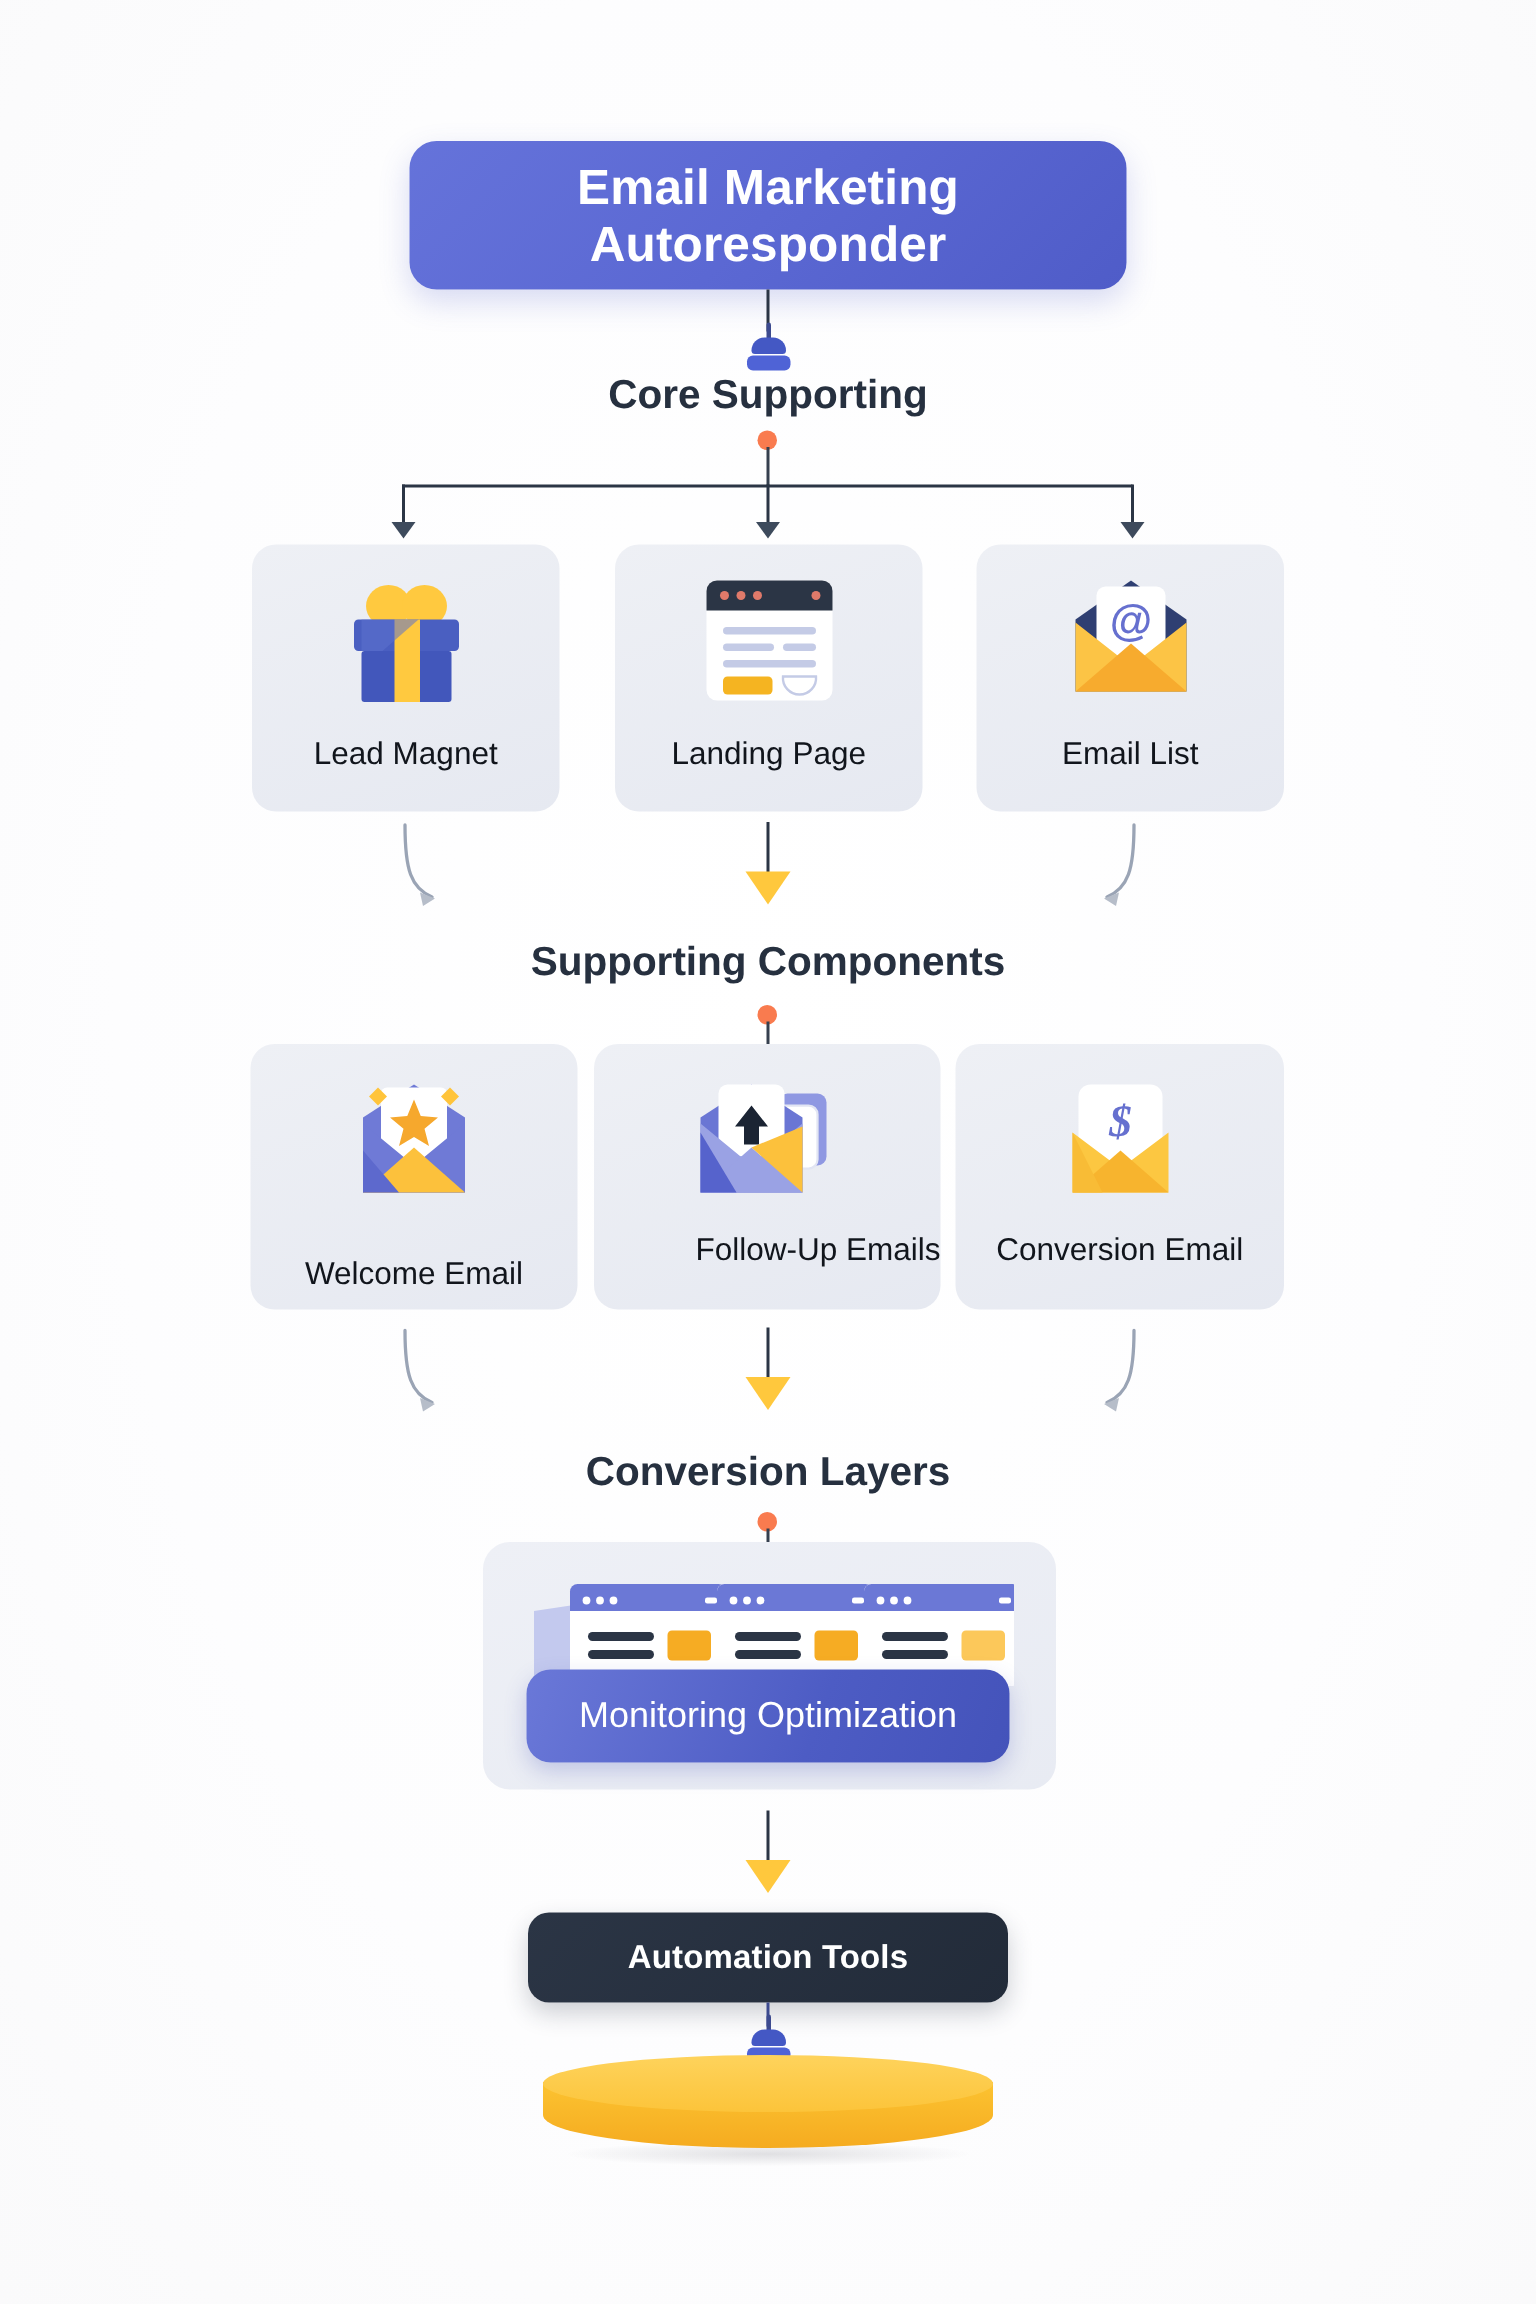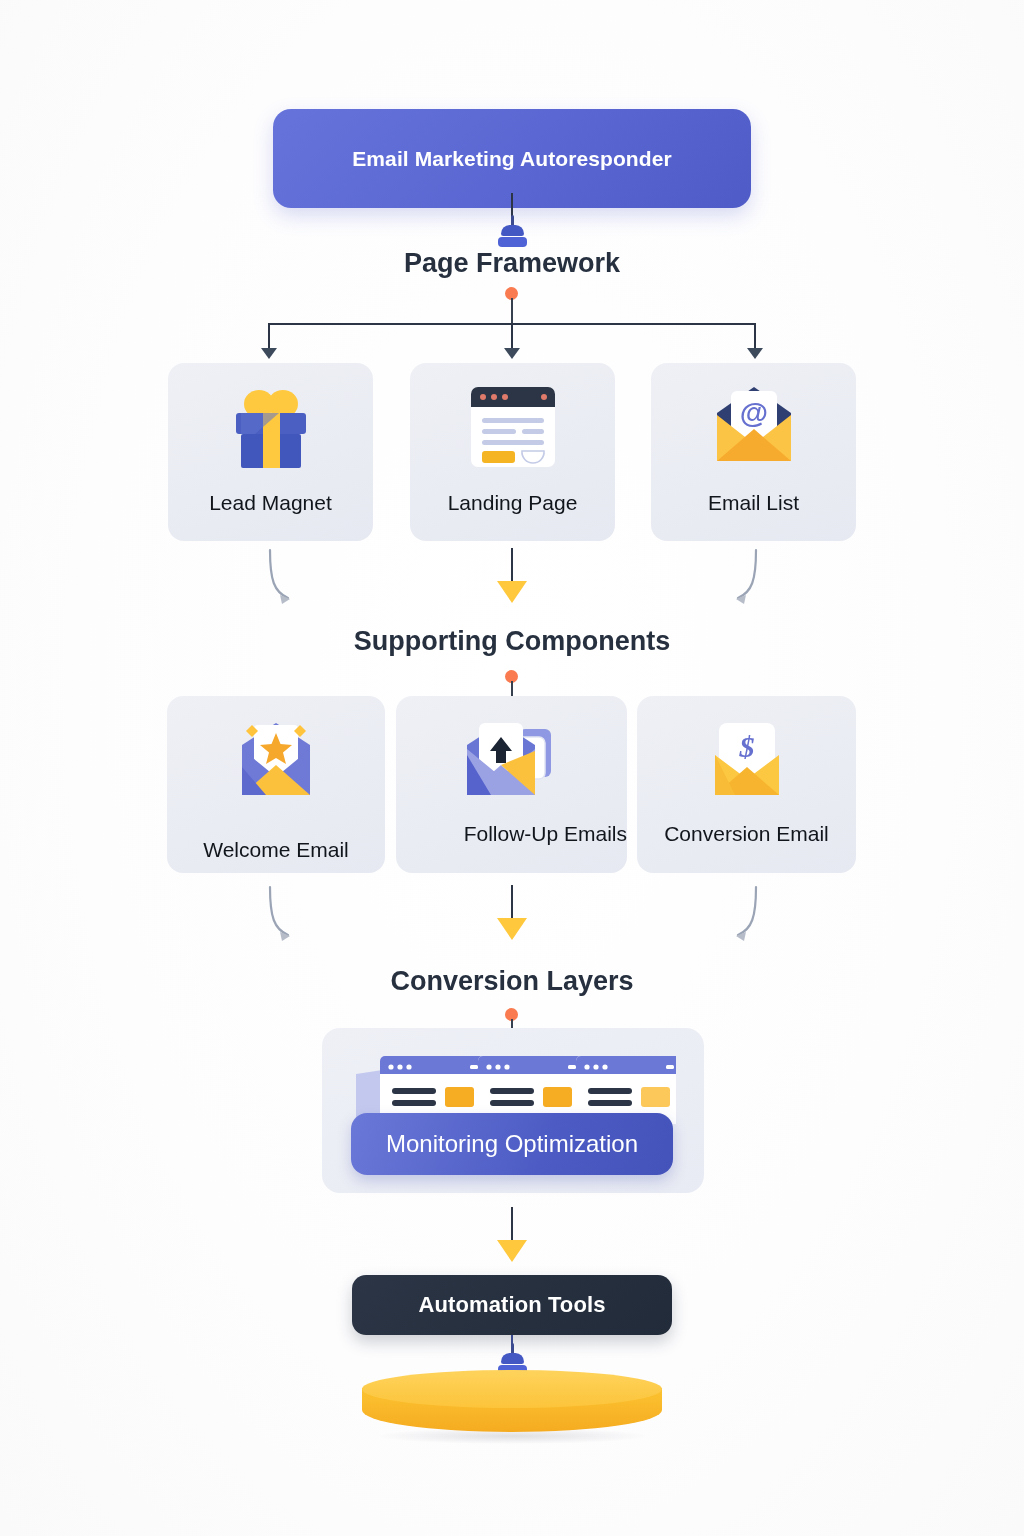--- a/index.html
+++ b/index.html
@@ -23,23 +23,23 @@
     display: flex;
     align-items: center;
     justify-content: center;
     border-radius: 18px;
     color: #ffffff;
     font-weight: 600;
     letter-spacing: .1px;
     text-align: center;
   }
   .pill-top {
-    left: 273px; top: 109px; width: 478px; height: 99px;
+    left: 273px; top: 94px; width: 478px; height: 99px;
     background: linear-gradient(135deg, #6573da 0%, #5b68d3 50%, #4f5cc8 100%);
-    font-size: 21px;
+    font-size: 33px;
     box-shadow: 0 8px 20px rgba(80,95,200,.22);
   }
   .pill-bottom {
     left: 352px; top: 1275px; width: 320px; height: 60px;
     background: linear-gradient(135deg, #2b3545 0%, #222b39 100%);
     font-size: 22px;
     border-radius: 14px;
     box-shadow: 0 7px 16px rgba(30,40,60,.22);
   }
 
@@ -170,21 +170,21 @@
     <span>Email Marketing Autoresponder</span>
   </div>
 
   <div class="vline" style="left:511px; top:193px; height:28px;"></div>
   <div class="pin-blue" style="left:495px; top:215px;">
     <div class="stem"></div>
       <div class="cap"></div>
       <div class="base"></div>
   </div>
 
-  <div class="section-title" id="title-core">Page Framework</div>
+  <div class="section-title" id="title-core">Core Supporting</div>
   <div class="dot-orange" style="left:505px; top:287px;"></div>
   <div class="dot-stem" style="left:511px; top:298px; height:26px;"></div>
 
   <div class="hline" style="left:268px; top:323px; width:487px;"></div>
   <div class="vline" style="left:268px; top:323px; height:28px;"></div>
   <div class="vline" style="left:511px; top:323px; height:28px;"></div>
   <div class="vline" style="left:754px; top:323px; height:28px;"></div>
   <div class="arrow-dark" style="left:261px; top:348px;"></div>
   <div class="arrow-dark" style="left:504px; top:348px;"></div>
   <div class="arrow-dark" style="left:747px; top:348px;"></div>

